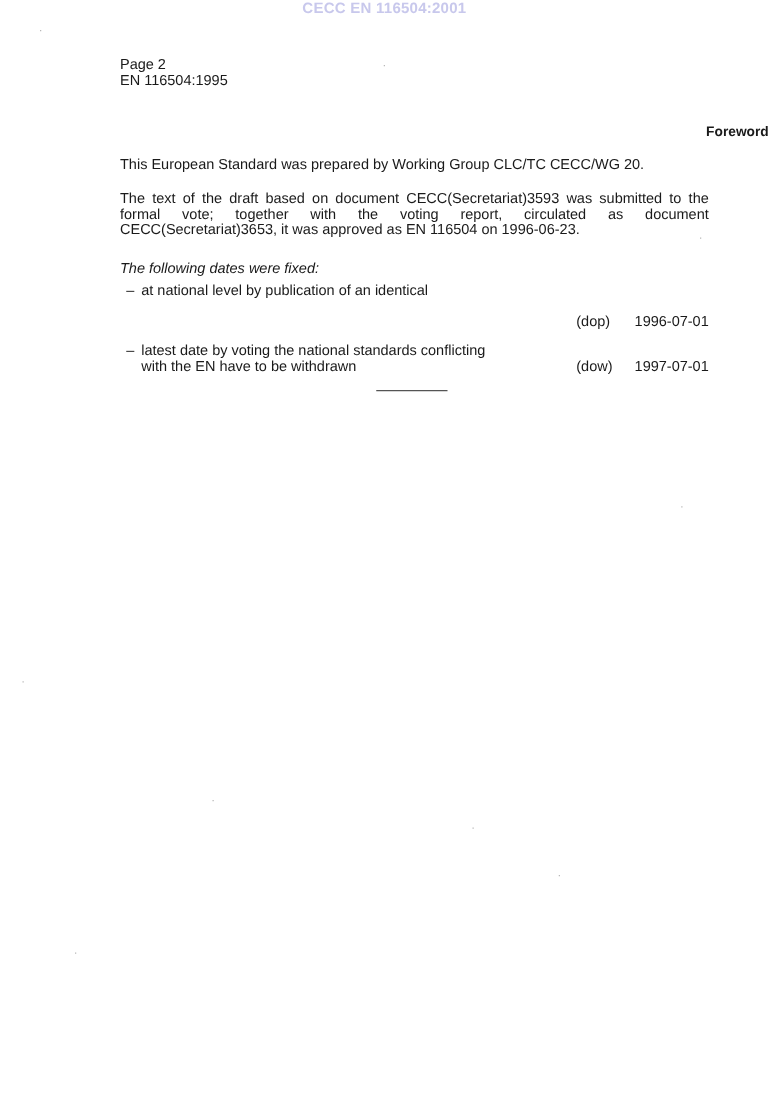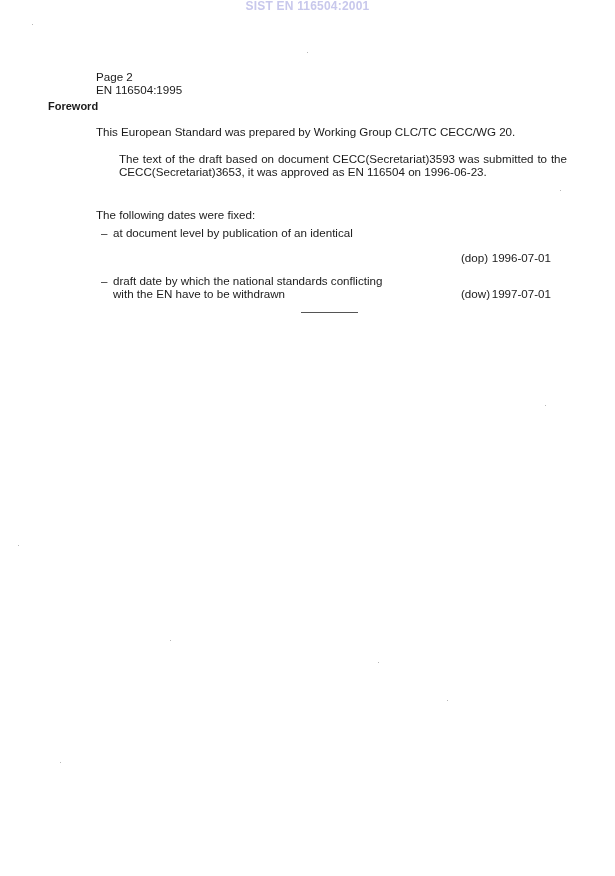--- a/index.html
+++ b/index.html
@@ -25,44 +25,43 @@
       text-align: center;
       font-weight: bold;
       font-size: 12px;
       color: #c8c8ec;
       letter-spacing: 0.2px;
     }
     .header {
       position: absolute;
       left: 96px;
       top: 46px;
-      margin-top: 25px;
     }
     .header div { height: 13px; }
     .title {
       position: absolute;
       top: 100px;
       left: 0;
       width: 615px;
-      text-align: left;
+      text-align: right;
       font-weight: bold;
       font-size: 11px;
       padding-left: 48px;
       box-sizing: border-box;
     }
     .para {
       position: absolute;
       left: 96px;
       width: 471px;
     }
     .p1 { top: 126px; }
     .p2 { top: 153px; text-align: justify; }
-    .p2 .line { display: block; text-align: justify; text-align-last: justify; height: 12.6px; margin-left: 23px; }
+    .p2 .line { display: block; text-align: justify; text-align-last: justify; height: 12.6px; }
     .p2 .line.last { text-align-last: left; }
-    .p3 { top: 209px; }
+    .p3 { top: 209px; font-style: italic; }
     .item {
       position: absolute;
       left: 101px;
       width: 466px;
     }
     .item1 { top: 227px; }
     .item2 { top: 275px; }
     .item .dash {
       position: absolute;
       left: 0;
@@ -75,21 +74,21 @@
       width: 340px;
     }
     .item .body div { height: 12.6px; }
     .item .code {
       position: absolute;
       left: 360px;
       width: 40px;
     }
     .item .date {
       position: absolute;
-      right: 16px;
+      right: 0;
       text-align: center;
     }
     .item1 .code, .item1 .date { top: 25.2px; }
     .item2 .code, .item2 .date { top: 12.6px; }
     .rule {
       position: absolute;
       left: 301px;
       top: 312px;
       width: 57px;
       height: 1px;
@@ -98,51 +97,52 @@
     .speck {
       position: absolute;
       width: 1px;
       height: 1px;
       background: #b8b8b8;
     }
   </style>
 </head>
 <body>
 
-<div class="watermark">SIST EN 116504:2001</div>
+<div class="watermark">CECC EN 116504:2001</div>
 
 <div class="header">
   <div>Page 2</div>
   <div>EN 116504:1995</div>
 </div>
 
 <div class="title">Foreword</div>
 
 <div class="para p1">This European Standard was prepared by Working Group CLC/TC CECC/WG 20.</div>
 
 <div class="para p2">
   <span class="line">The text of the draft based on document CECC(Secretariat)3593 was submitted to the</span>
+  <span class="line">formal vote; together with the voting report, circulated as document</span>
   <span class="line last">CECC(Secretariat)3653, it was approved as EN 116504 on 1996-06-23.</span>
 </div>
 
 <div class="para p3">The following dates were fixed:</div>
 
 <div class="item item1">
   <span class="dash">–</span>
   <div class="body">
-    <div>at document level by publication of an identical</div>
+    <div>at national level by publication of an identical</div>
   </div>
   <span class="code">(dop)</span>
   <span class="date">1996-07-01</span>
 </div>
 
 <div class="item item2">
   <span class="dash">–</span>
   <div class="body">
-    <div>draft date by which the national standards conflicting</div>
+    <div>latest date by voting the national standards conflicting</div>
     <div>with the EN have to be withdrawn</div>
   </div>
   <span class="code">(dow)</span>
   <span class="date">1997-07-01</span>
 </div>
 
 <div class="rule"></div>
 
 <div class="speck" style="left:32px;top:24px"></div>
 <div class="speck" style="left:307px;top:52px"></div>

